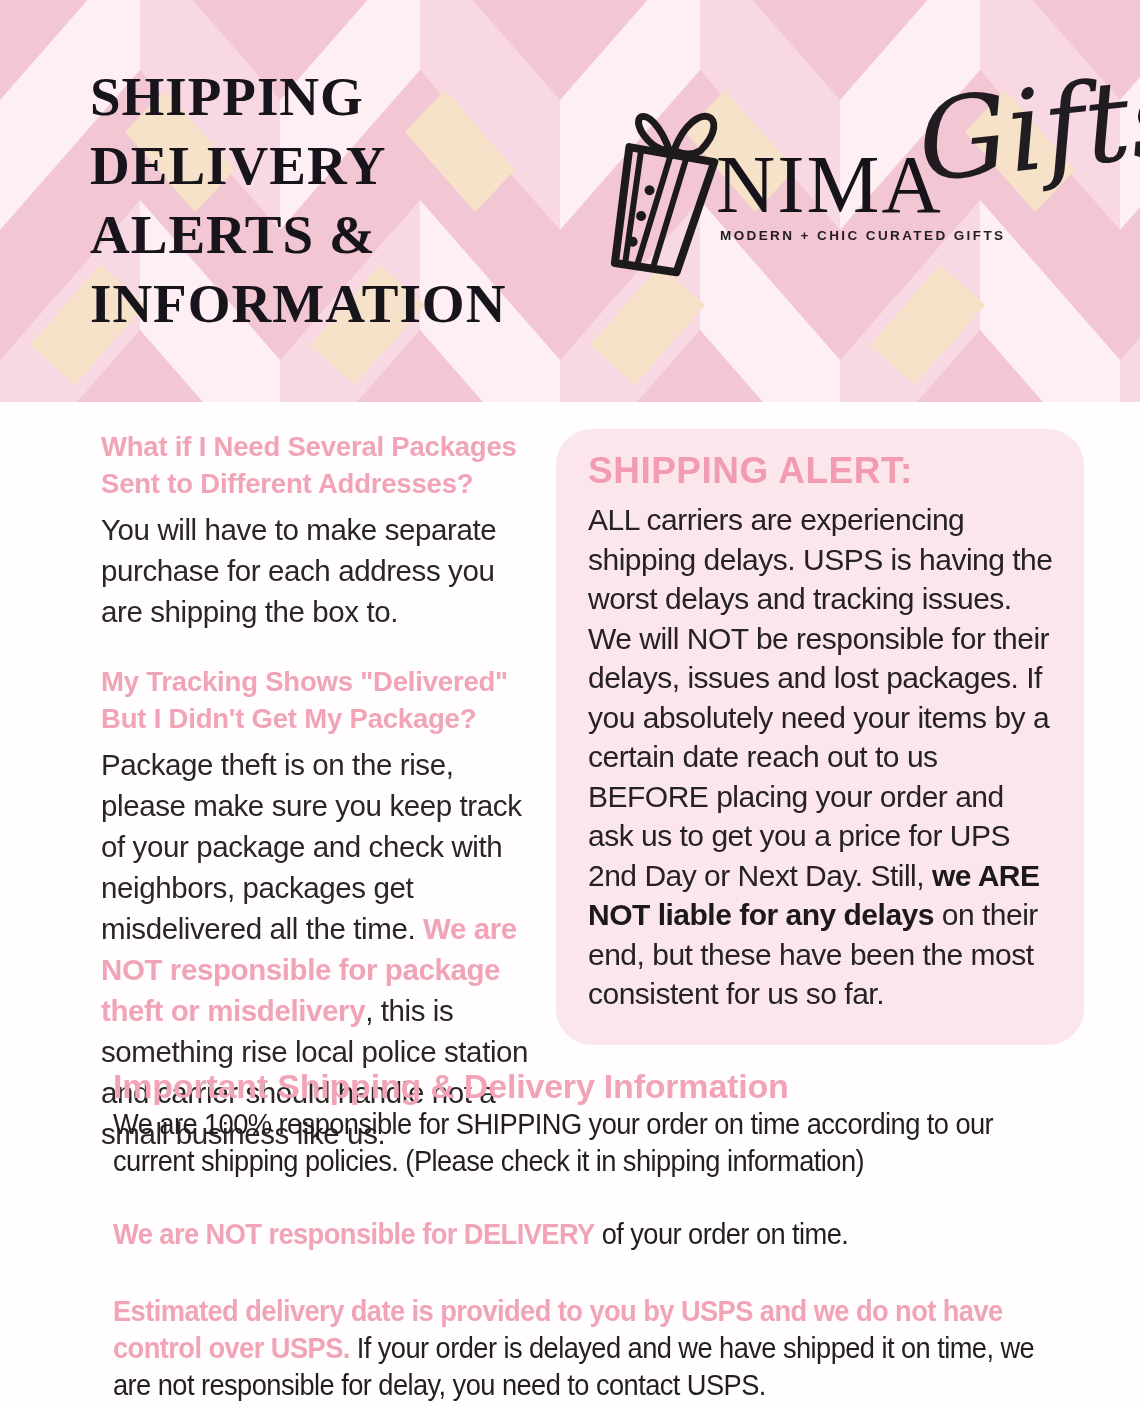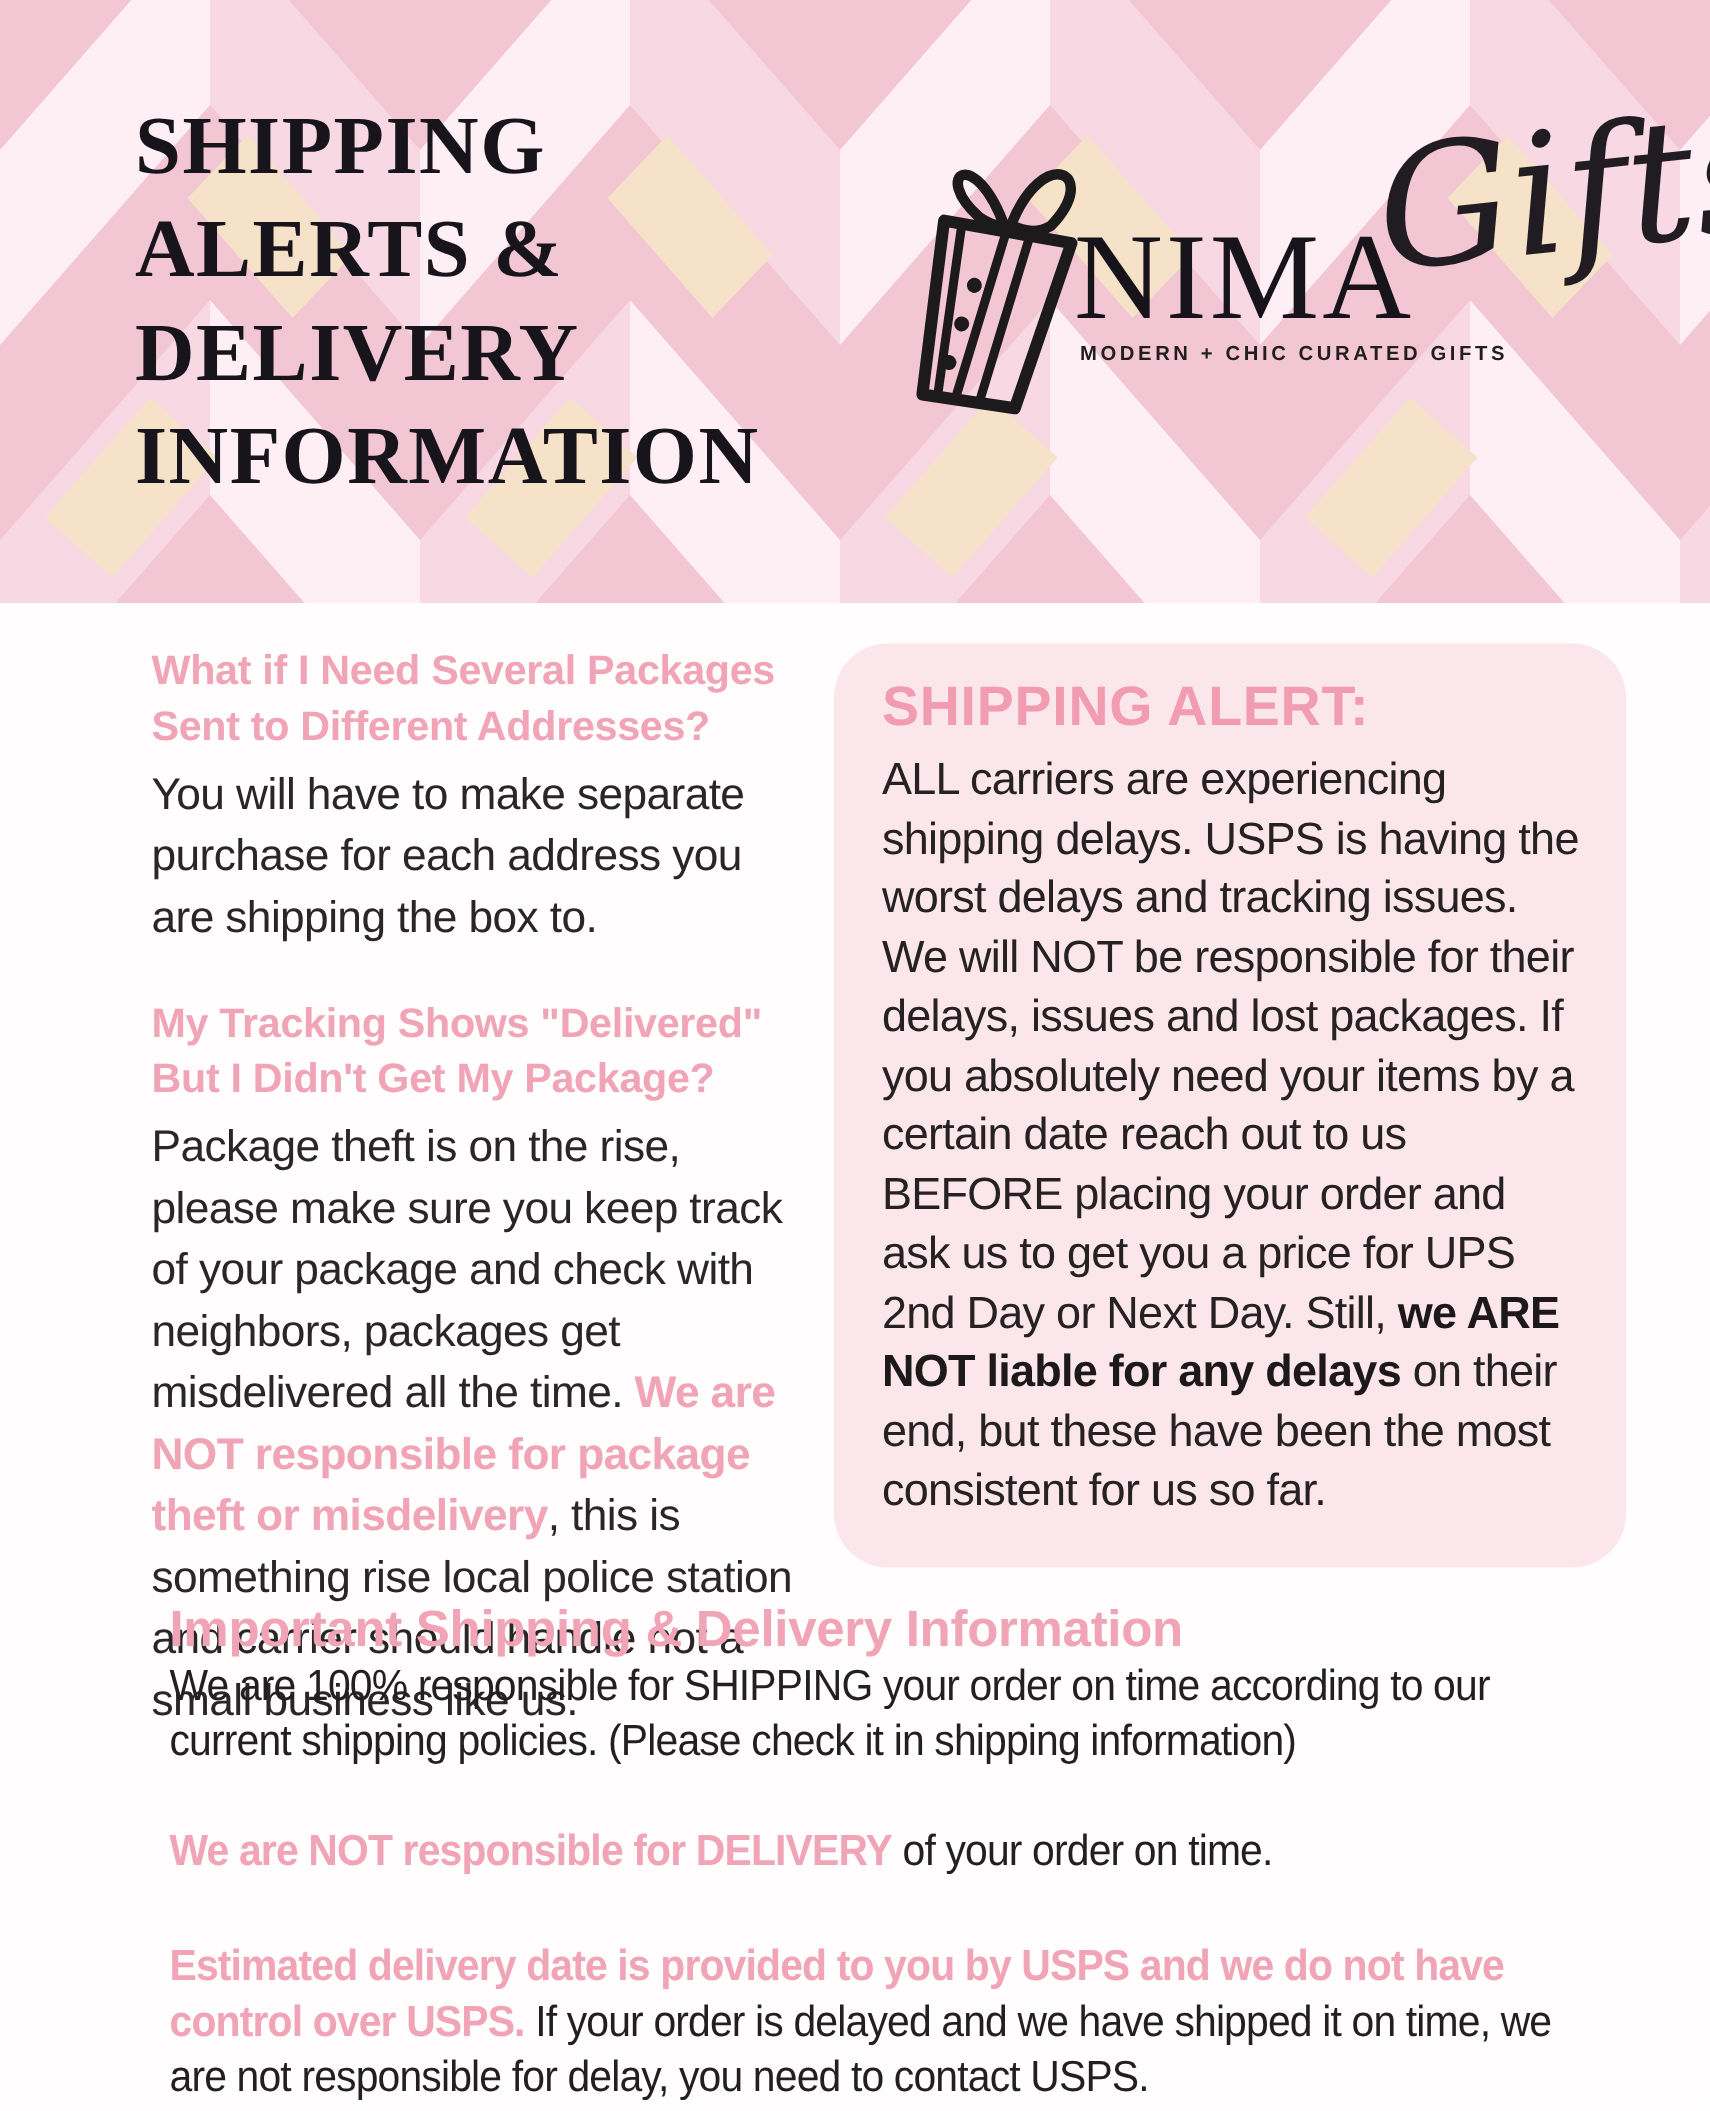--- a/index.html
+++ b/index.html
@@ -89,22 +89,22 @@
           <polygon points="30,345 100,265 145,305 75,385" fill="#f5e2c8"></polygon>
           <polygon points="165,90 235,170 195,212 125,132" fill="#f5e2c8"></polygon>
           <polygon points="200,440 265,440 240,500 175,500" fill="#f5e2c8"></polygon>
         </pattern>
       </defs>
       <rect x="0" y="0" width="1140" height="402" fill="url(#chev)"></rect>
     </svg>
 
     <h1 class="title">
       <span>SHIPPING</span>
+      <span>DELIVERY</span>
       <span>ALERTS &amp;</span>
-      <span>DELIVERY</span>
       <span>INFORMATION</span>
     </h1>
 
     <div class="logo">
       <svg class="gift-svg" width="120" height="190" viewBox="0 0 120 190" aria-hidden="true">
         <g transform="rotate(14 60 110)" stroke="#1d1a1b" fill="none" stroke-linejoin="round" stroke-linecap="round">
 
           <path d="M58,62 C26,14 2,40 40,60 C48,63 54,63 58,62 Z" stroke-width="7"></path>
           <path d="M62,60 C70,2 112,12 88,54 C80,62 70,62 62,60 Z" stroke-width="7"></path>
 

